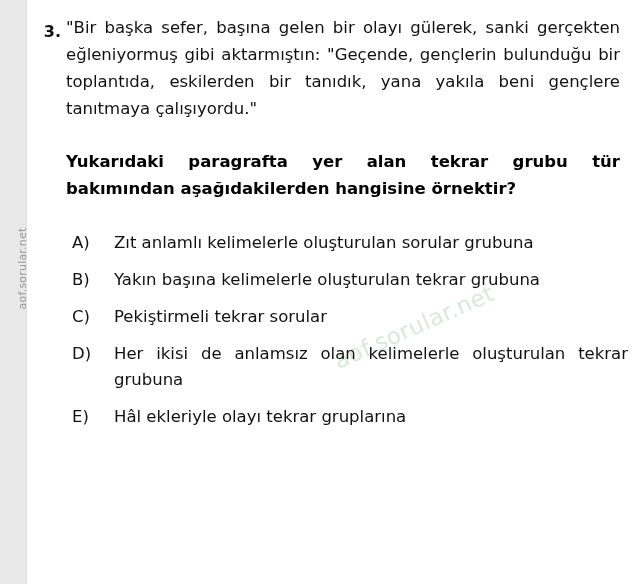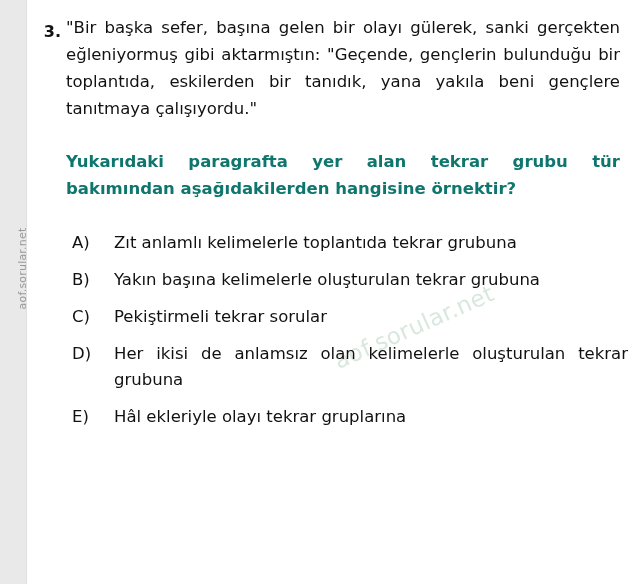--- a/index.html
+++ b/index.html
@@ -95,21 +95,21 @@
     margin: 0;
   }
 
   .ask {
     margin-top: 26px;
     font-size: 16.5px;
     line-height: 27px;
     font-weight: bold;
     text-align: justify;
     text-align-last: left;
-    color: #0f766e;
+    color: #000000;
   }
 
   .options {
     margin-top: 28px;
     margin-left: 6px;
     width: 556px;
   }
 
   .option {
     position: relative;
@@ -147,21 +147,21 @@
 <div class="page">
   <div class="question-block">
     <div class="qnum">3.</div>
     <div class="qbody">
       <p class="stem">"Bir başka sefer, başına gelen bir olayı gülerek, sanki gerçekten eğleniyormuş gibi aktarmıştın: "Geçende, gençlerin bulunduğu bir toplantıda, eskilerden bir tanıdık, yana yakıla beni gençlere tanıtmaya çalışıyordu."</p>
       <div class="ask">Yukarıdaki paragrafta yer alan tekrar grubu tür bakımından aşağıdakilerden hangisine örnektir?</div>
 
       <div class="options">
         <div class="option">
           <span class="letter">A)</span>
-          <span>Zıt anlamlı kelimelerle toplantıda tekrar grubuna</span>
+          <span>Zıt anlamlı kelimelerle oluşturulan sorular grubuna</span>
         </div>
         <div class="option">
           <span class="letter">B)</span>
           <span>Yakın başına kelimelerle oluşturulan tekrar grubuna</span>
         </div>
         <div class="option nojustify">
           <span class="letter">C)</span>
           <span>Pekiştirmeli tekrar sorular</span>
         </div>
         <div class="option">

